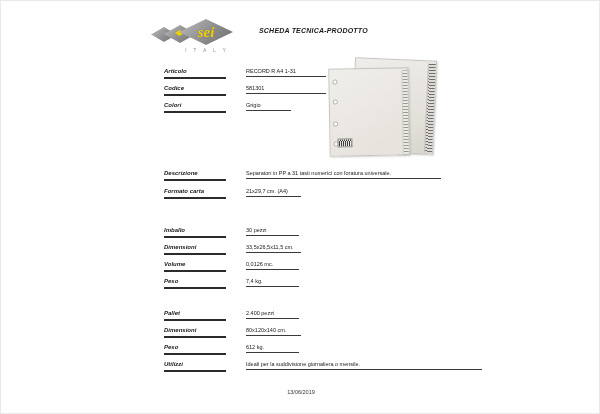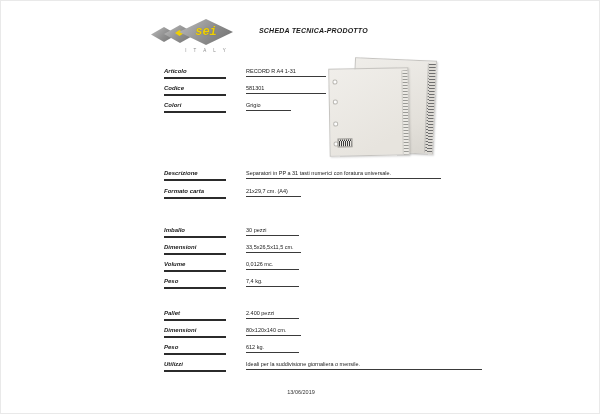--- a/index.html
+++ b/index.html
@@ -14,22 +14,22 @@
   .page{position:absolute;inset:0;background:#fff;border:1px solid #e9e9e9;box-sizing:border-box;}
 
   
   .logo{position:absolute;left:148px;top:14px;width:110px;height:44px;}
   .rhombus{position:absolute;clip-path:polygon(50% 0,100% 50%,50% 100%,0 50%);
     background:linear-gradient(135deg,#bdbdbd 0%,#8d8d8d 55%,#6f6f6f 100%);}
   .rh-small1{left:2px;top:12px;width:26px;height:15px;}
   .rh-small2{left:15px;top:10px;width:32px;height:18px;}
   .rh-big{left:30px;top:4px;width:54px;height:26px;display:flex;align-items:center;justify-content:center;}
   .rh-accent{left:26px;top:15px;width:9px;height:6px;background:#f0d000;}
-  .logo-sei{font-family:Liberation Mono, monospace;font-style:italic;font-weight:bold;
-    font-size:12px;color:#f0d000;line-height:1;text-shadow:0 0 1px rgba(0,0,0,.25);}
+  .logo-sei{font-family:Liberation Serif, serif;font-style:italic;font-weight:bold;
+    font-size:15px;color:#f0d000;line-height:1;text-shadow:0 0 1px rgba(0,0,0,.25);}
   .logo-italy{position:absolute;left:18px;top:33px;width:80px;text-align:center;
     font-size:4.5px;letter-spacing:3px;color:#8a8a8a;}
   .title{position:absolute;left:258px;top:26px;font-size:7px;font-weight:bold;font-style:italic;
     letter-spacing:.2px;color:#1a1a1a;white-space:nowrap;}
 
   
   .row{position:absolute;left:0;width:600px;height:13px;}
   .flabel{position:absolute;left:163px;width:62px;top:0;height:10px;
     border-bottom:2px solid #2b2b2b;
     font-size:6px;font-weight:bold;font-style:italic;line-height:8px;white-space:nowrap;}

